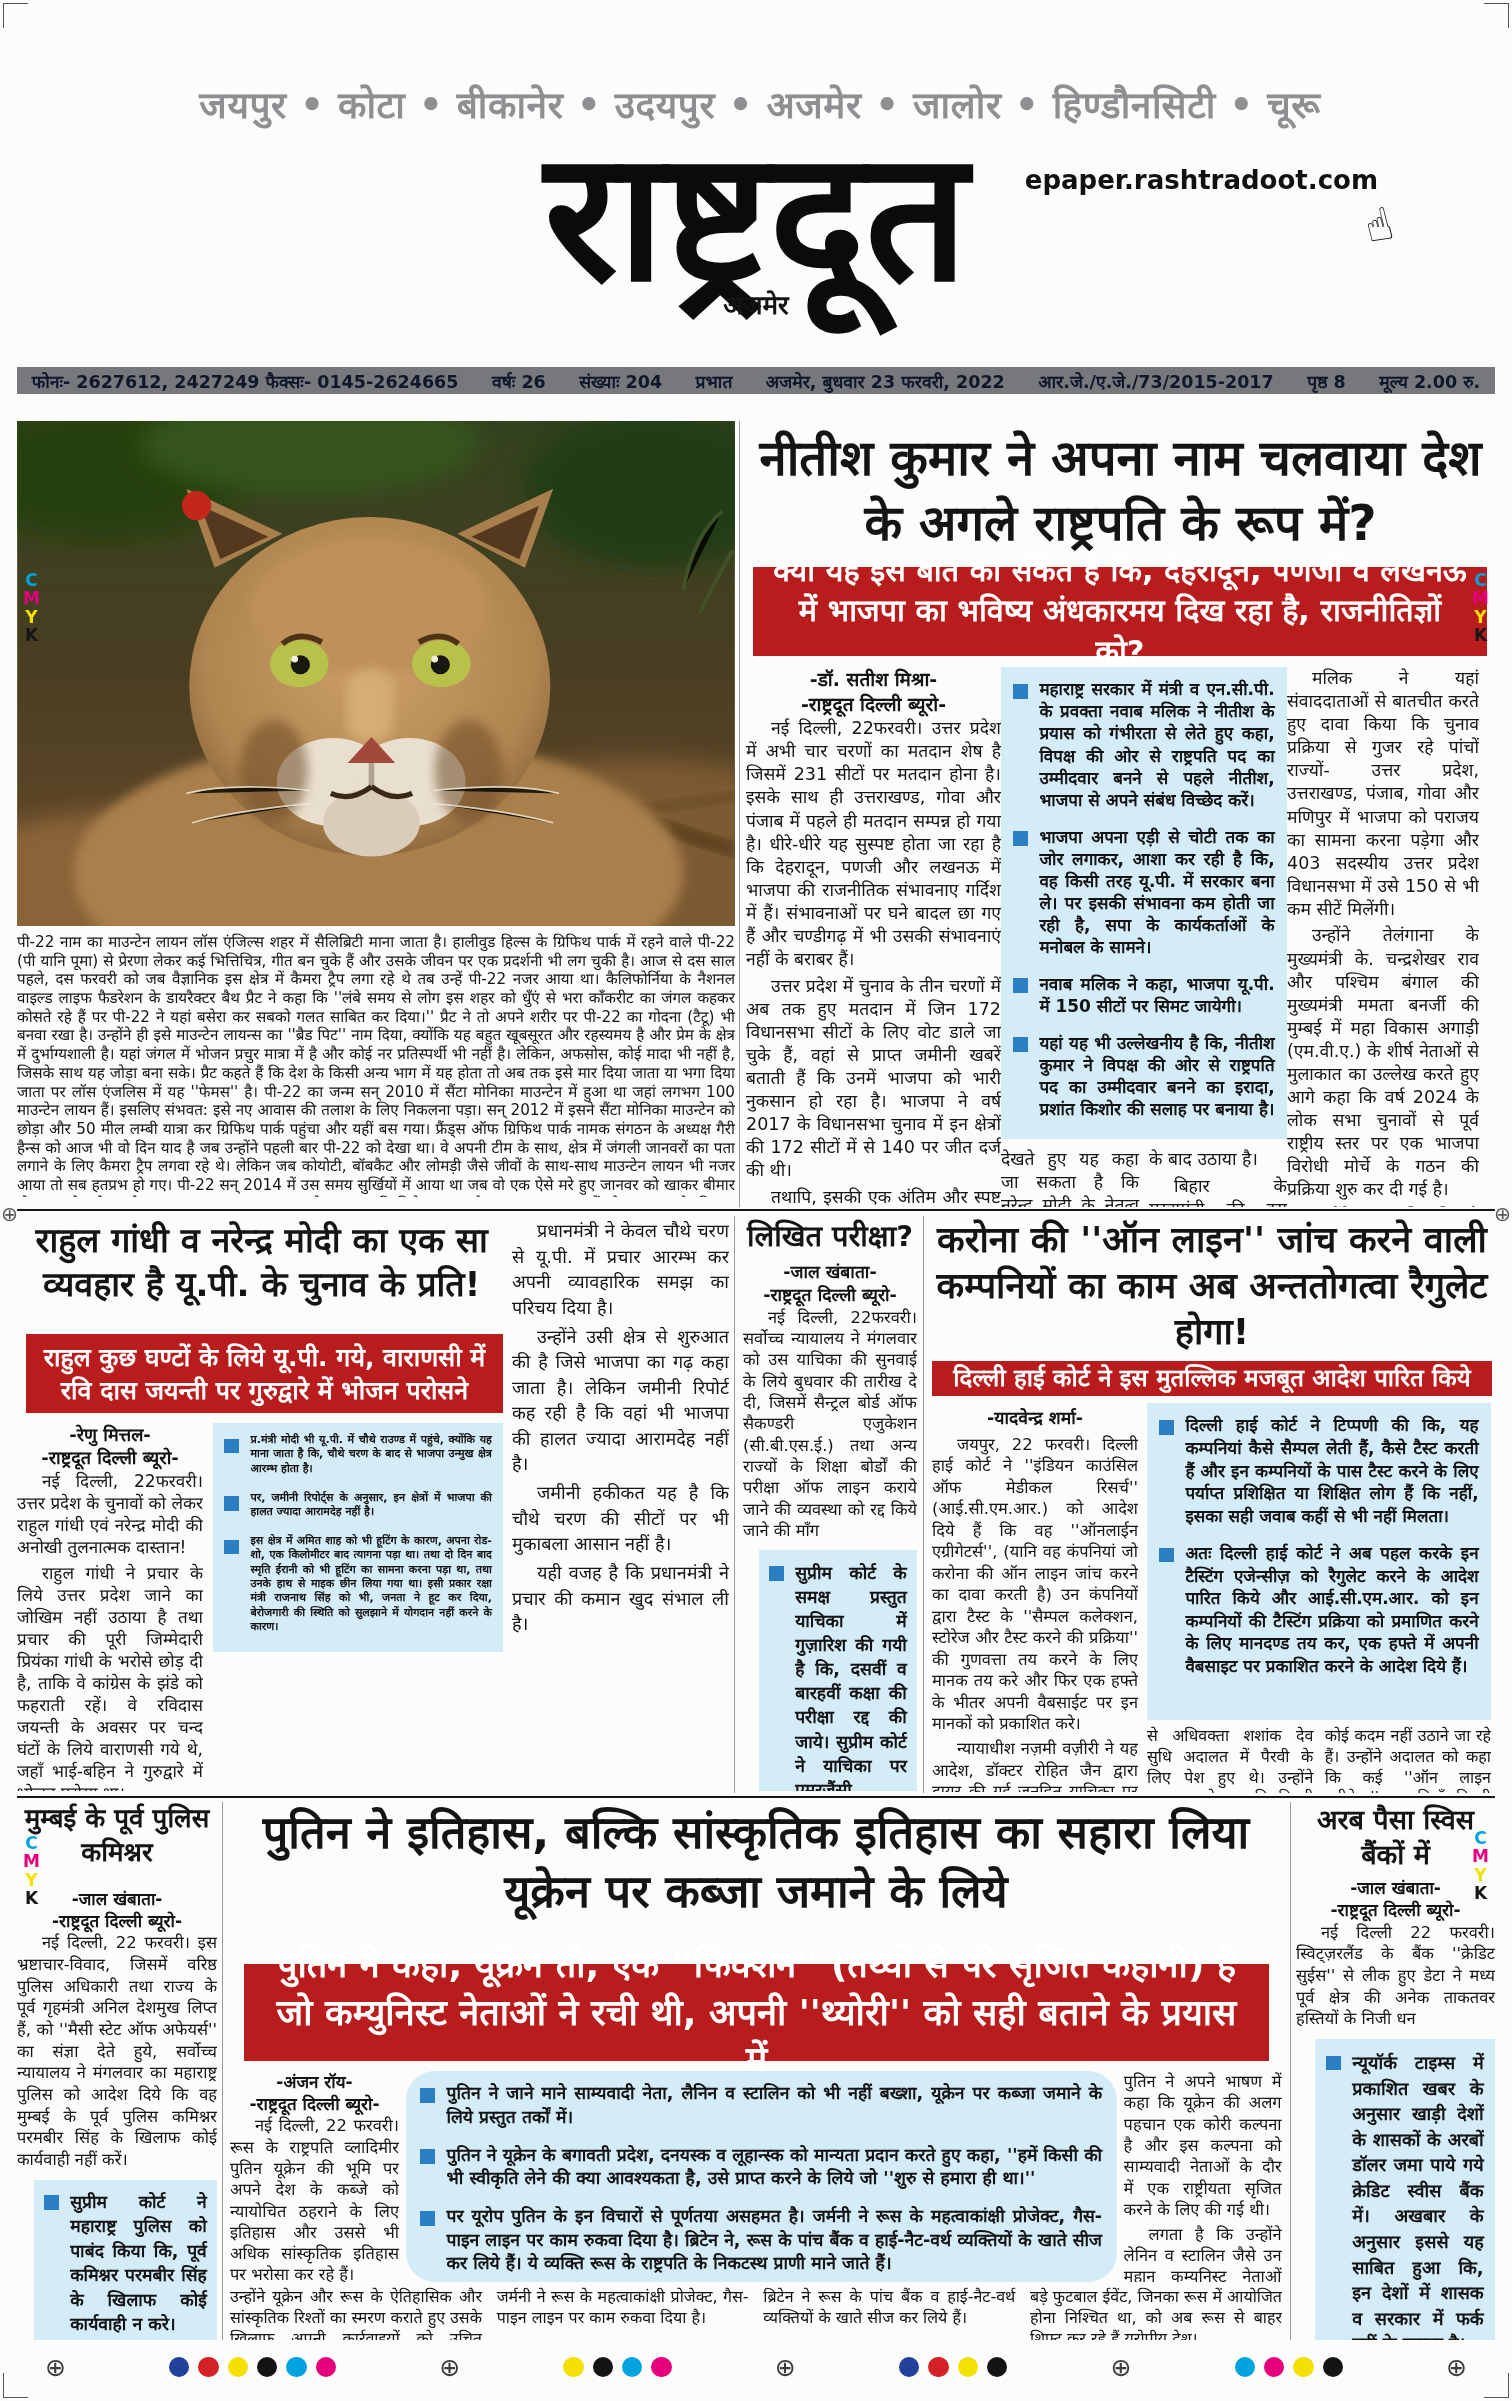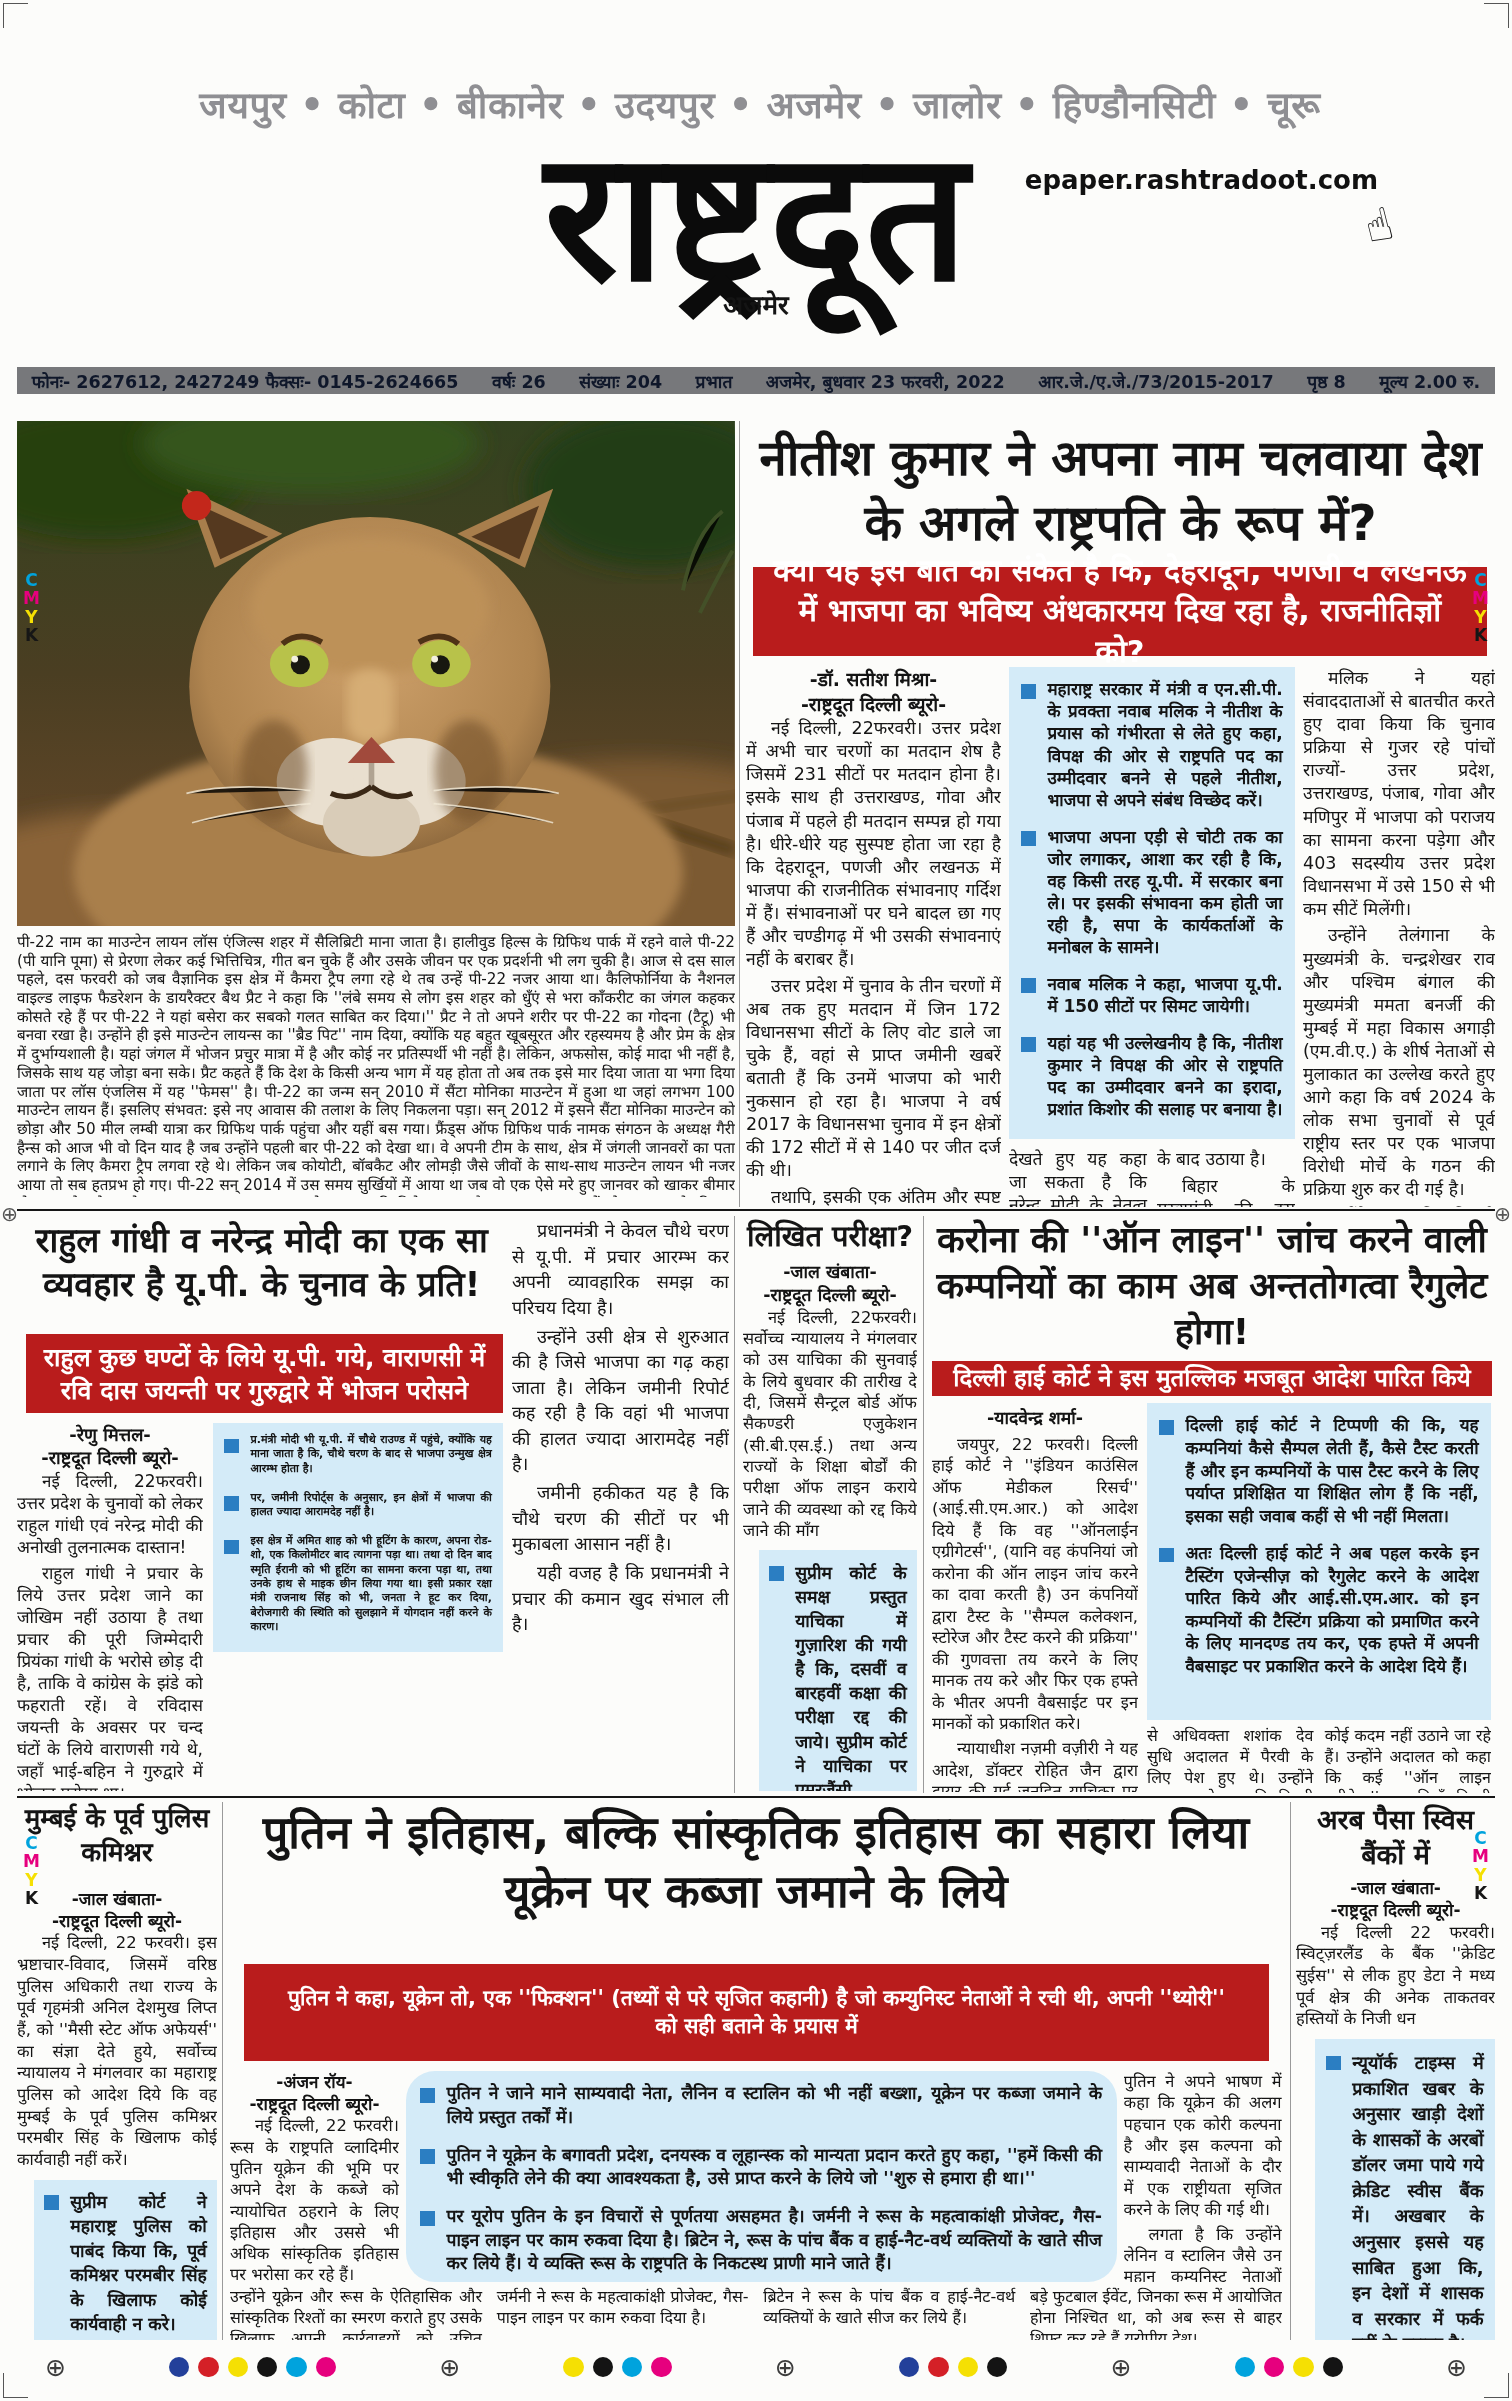--- a/index.html
+++ b/index.html
@@ -39,21 +39,21 @@
   .clip{overflow:hidden;}
 
   
   .photo{left:17px;top:421px;width:718px;height:505px;}
   .caption{left:17px;top:933px;width:718px;height:264px;font-size:15.2px;line-height:1.23;
            text-align:justify;}
   .v-main{left:739px;top:421px;height:786px;}
   .n-headline{left:746px;top:427px;width:749px;font-size:49px;line-height:1.32;}
   .n-kicker{left:753px;top:567px;width:734px;height:89px;font-size:30.5px;padding:0 19px;}
   .n-cols{left:746px;top:667px;width:749px;height:540px;display:grid;
-          grid-template-columns:255px 286px 192px;column-gap:8px;font-size:17.5px;line-height:1.32;}
+          grid-template-columns:255px 286px 192px;column-gap:0;font-size:17.5px;line-height:1.32;}
   .n-cols .byline{font-size:19px;}
   .n-panel{padding:11.3px 12.4px 4.5px 12.4px;font-size:17px;line-height:1.3;}
   .n-sub{display:grid;grid-template-columns:1fr 1fr;gap:10.2px;margin-top:9px;}
 
   
   .h-mid1{top:1209px;}
   .v-rl{left:734px;top:1216px;height:577px;}
   .v-lc{left:923px;top:1216px;height:577px;}
 
   .r-headline{left:22.6px;top:1218px;width:478px;font-size:34px;line-height:1.3;}
@@ -81,21 +81,21 @@
   .h-mid2{top:1796px;}
   .v-mp{left:222px;top:1802px;height:538px;}
   .v-pa{left:1290px;top:1802px;height:538px;}
 
   .m-col{left:17px;top:1802px;width:200px;height:538px;font-size:16.4px;line-height:1.32;}
   .m-headline{font-size:26px;line-height:1.3;margin-bottom:18px;}
   .m-col .byline{font-size:17px;}
   .m-panel{margin:9px 0 9px 17px;padding:10.2px;font-size:17.5px;line-height:1.4;}
 
   .p-headline{left:230px;top:1803px;width:1052px;font-size:45px;line-height:1.32;}
-  .p-kicker{left:244px;top:1964px;width:1025px;height:97px;font-size:21px;padding:0 30px;}
+  .p-kicker{left:244px;top:1964px;width:1025px;height:97px;font-size:36px;padding:0 30px;}
   .p-row{left:230px;top:2071px;width:1052px;height:211px;display:grid;
          grid-template-columns:169px 711px 158px;column-gap:6.8px;font-size:16.4px;line-height:1.3;}
   .p-row .byline{font-size:17px;}
   .p-panel{padding:11.3px 14.7px 3.4px 14.7px;font-size:17.5px;line-height:1.34;border-radius:29px;}
   .p-bottom{left:230px;top:2287px;width:1052px;height:53px;display:grid;
             grid-template-columns:repeat(4,1fr);gap:14.7px;font-size:16px;line-height:1.3;}
 
   .a-col{left:1296px;top:1802px;width:199px;height:538px;font-size:16.4px;line-height:1.32;}
   .a-headline{font-size:27px;line-height:1.3;margin-bottom:4.5px;}
   .a-col .byline{font-size:17px;}

